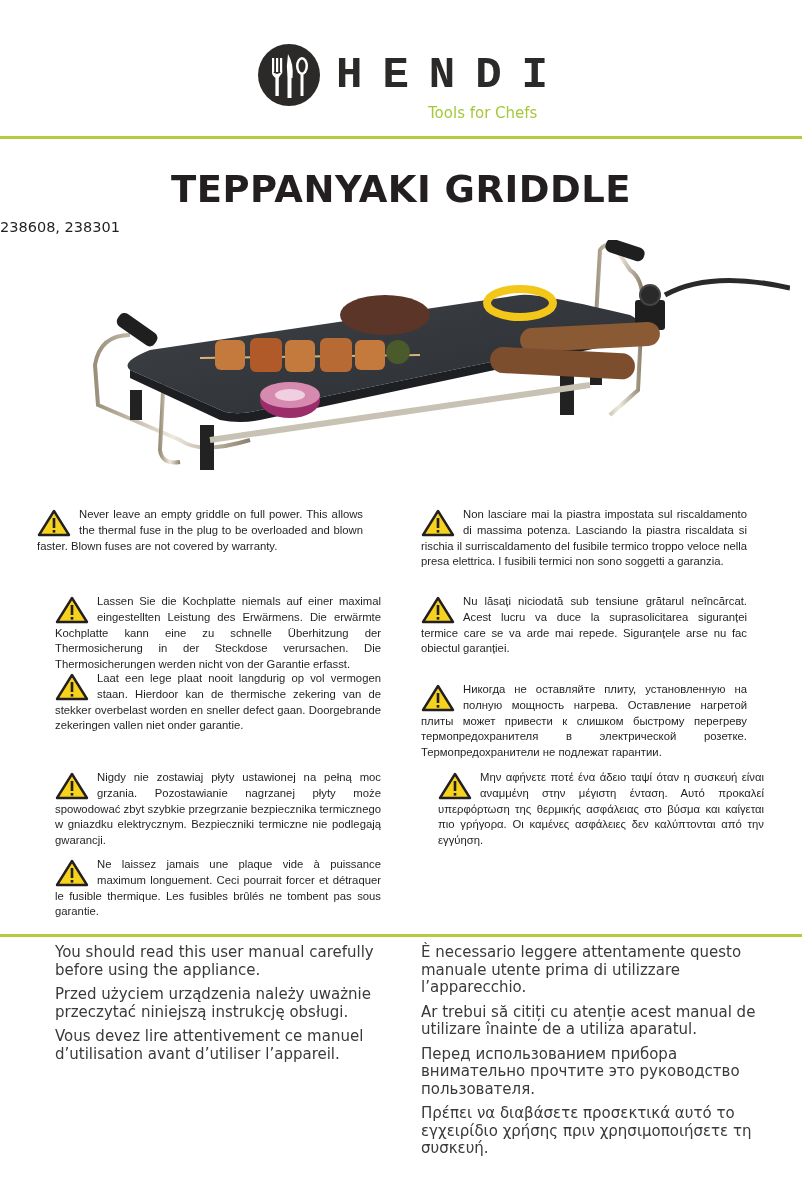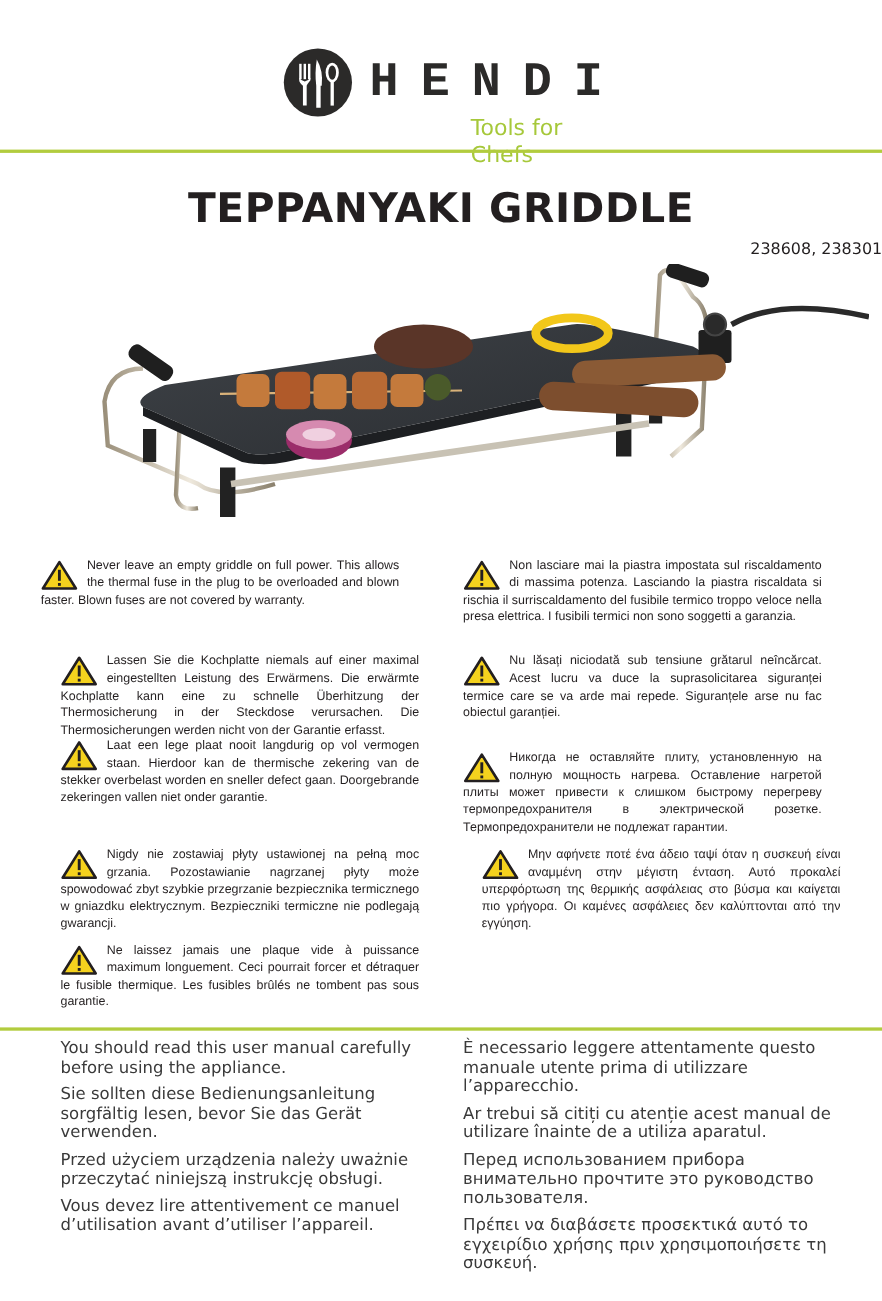--- a/index.html
+++ b/index.html
@@ -1,28 +1,28 @@
 <!DOCTYPE html>
 <html><head>
 <meta charset="utf-8">
 <style>
   html, body { margin: 0; padding: 0; background: #ffffff; }
   body { width: 802px; height: 1183px; position: relative; overflow: hidden; font-family: "Liberation Sans", sans-serif; color: #231f20; }
 
   .logo { position: absolute; left: 258px; top: 40px; width: 290px; height: 90px; }
   .logo-circle { position: absolute; left: 0; top: 4px; width: 62px; height: 62px; border-radius: 50%; background: #2b2a29; }
   .logo-word { position: absolute; left: 78px; top: 8px; font-family: Liberation Mono, monospace; font-weight: bold; font-size: 44px; letter-spacing: 20px; color: #2b2a29; line-height: 54px; }
-  .logo-tag { position: absolute; left: 170px; top: 64px; font-family: "DejaVu Sans", sans-serif; font-size: 20px; color: #a6c83a; }
+  .logo-tag { position: absolute; left: 170px; top: 64px; font-family: "DejaVu Sans", sans-serif; font-size: 15px; color: #a6c83a; }
 
   .rule { position: absolute; left: 0; width: 802px; height: 3px; background: #b2cc3e; }
   .rule.top { top: 136px; }
   .rule.mid { top: 934px; }
 
   .title { position: absolute; left: 0; top: 168px; width: 802px; text-align: center; font-family: "DejaVu Sans", sans-serif; font-weight: bold; font-size: 37px; letter-spacing: 0.5px; color: #231f20; }
-  .models { position: absolute; left: 0; top: 219px; width: 802px; text-align: right; font-family: "DejaVu Sans", sans-serif; font-size: 14.5px; color: #231f20; }
+  .models { position: absolute; left: 0; top: 219px; width: 802px; text-align: left; font-family: "DejaVu Sans", sans-serif; font-size: 14.5px; color: #231f20; }
 
   .product { position: absolute; left: 90px; top: 240px; width: 700px; height: 245px; }
   .warn { position: absolute; width: 326px; font-family: "Liberation Sans", sans-serif; font-size: 11.3px; line-height: 15.8px; text-align: justify; color: #231f20; }
   .warn .tri { float: left; width: 34px; height: 28px; margin: 2px 8px 0 0; }
   .warn .txt { display: inline; }
 
   .note-col { position: absolute; top: 944px; width: 340px; font-family: "DejaVu Sans", sans-serif; font-size: 15px; line-height: 17.5px; color: #3a3a3a; }
   .note-col.left { left: 55px; }
   .note-col.right { left: 421px; }
   .note { margin-bottom: 7px; }
@@ -185,21 +185,20 @@
         <rect x="15.7" y="9" width="2.6" height="10" fill="#231f20"></rect>
         <rect x="15.7" y="21" width="2.6" height="2.6" fill="#231f20"></rect>
       </svg></span>
   <span class="txt">Μην αφήνετε ποτέ ένα άδειο ταψί όταν η συσκευή είναι αναμμένη στην μέγιστη ένταση. Αυτό προκαλεί υπερφόρτωση της θερμικής ασφάλειας στο βύσμα και καίγεται πιο γρήγορα. Οι καμένες ασφάλειες δεν καλύπτονται από την εγγύηση.</span>
 </div>
 
 <div class="rule mid"></div>
 
 <div class="note-col left">
   <div class="note">You should read this user manual carefully before using the appliance.</div>
-  <div class="note">Sie sollten diese Bedienungsanleitung sorgfältig lesen, bevor Sie das Gerät verwenden.</div>
   <div class="note">Przed użyciem urządzenia należy uważnie przeczytać niniejszą instrukcję obsługi.</div>
   <div class="note"> Vous devez lire attentivement ce manuel d’utilisation avant d’utiliser l’appareil.</div>
 </div>
 <div class="note-col right">
   <div class="note">È necessario leggere attentamente questo manuale utente prima di utilizzare l’apparecchio.</div>
   <div class="note">Ar trebui să citiți cu atenție acest manual de utilizare înainte de a utiliza aparatul.</div>
   <div class="note">Перед использованием прибора внимательно прочтите это руководство пользователя.</div>
   <div class="note">Πρέπει να διαβάσετε προσεκτικά αυτό το εγχειρίδιο χρήσης πριν χρησιμοποιήσετε τη συσκευή.</div>
 </div>
 

